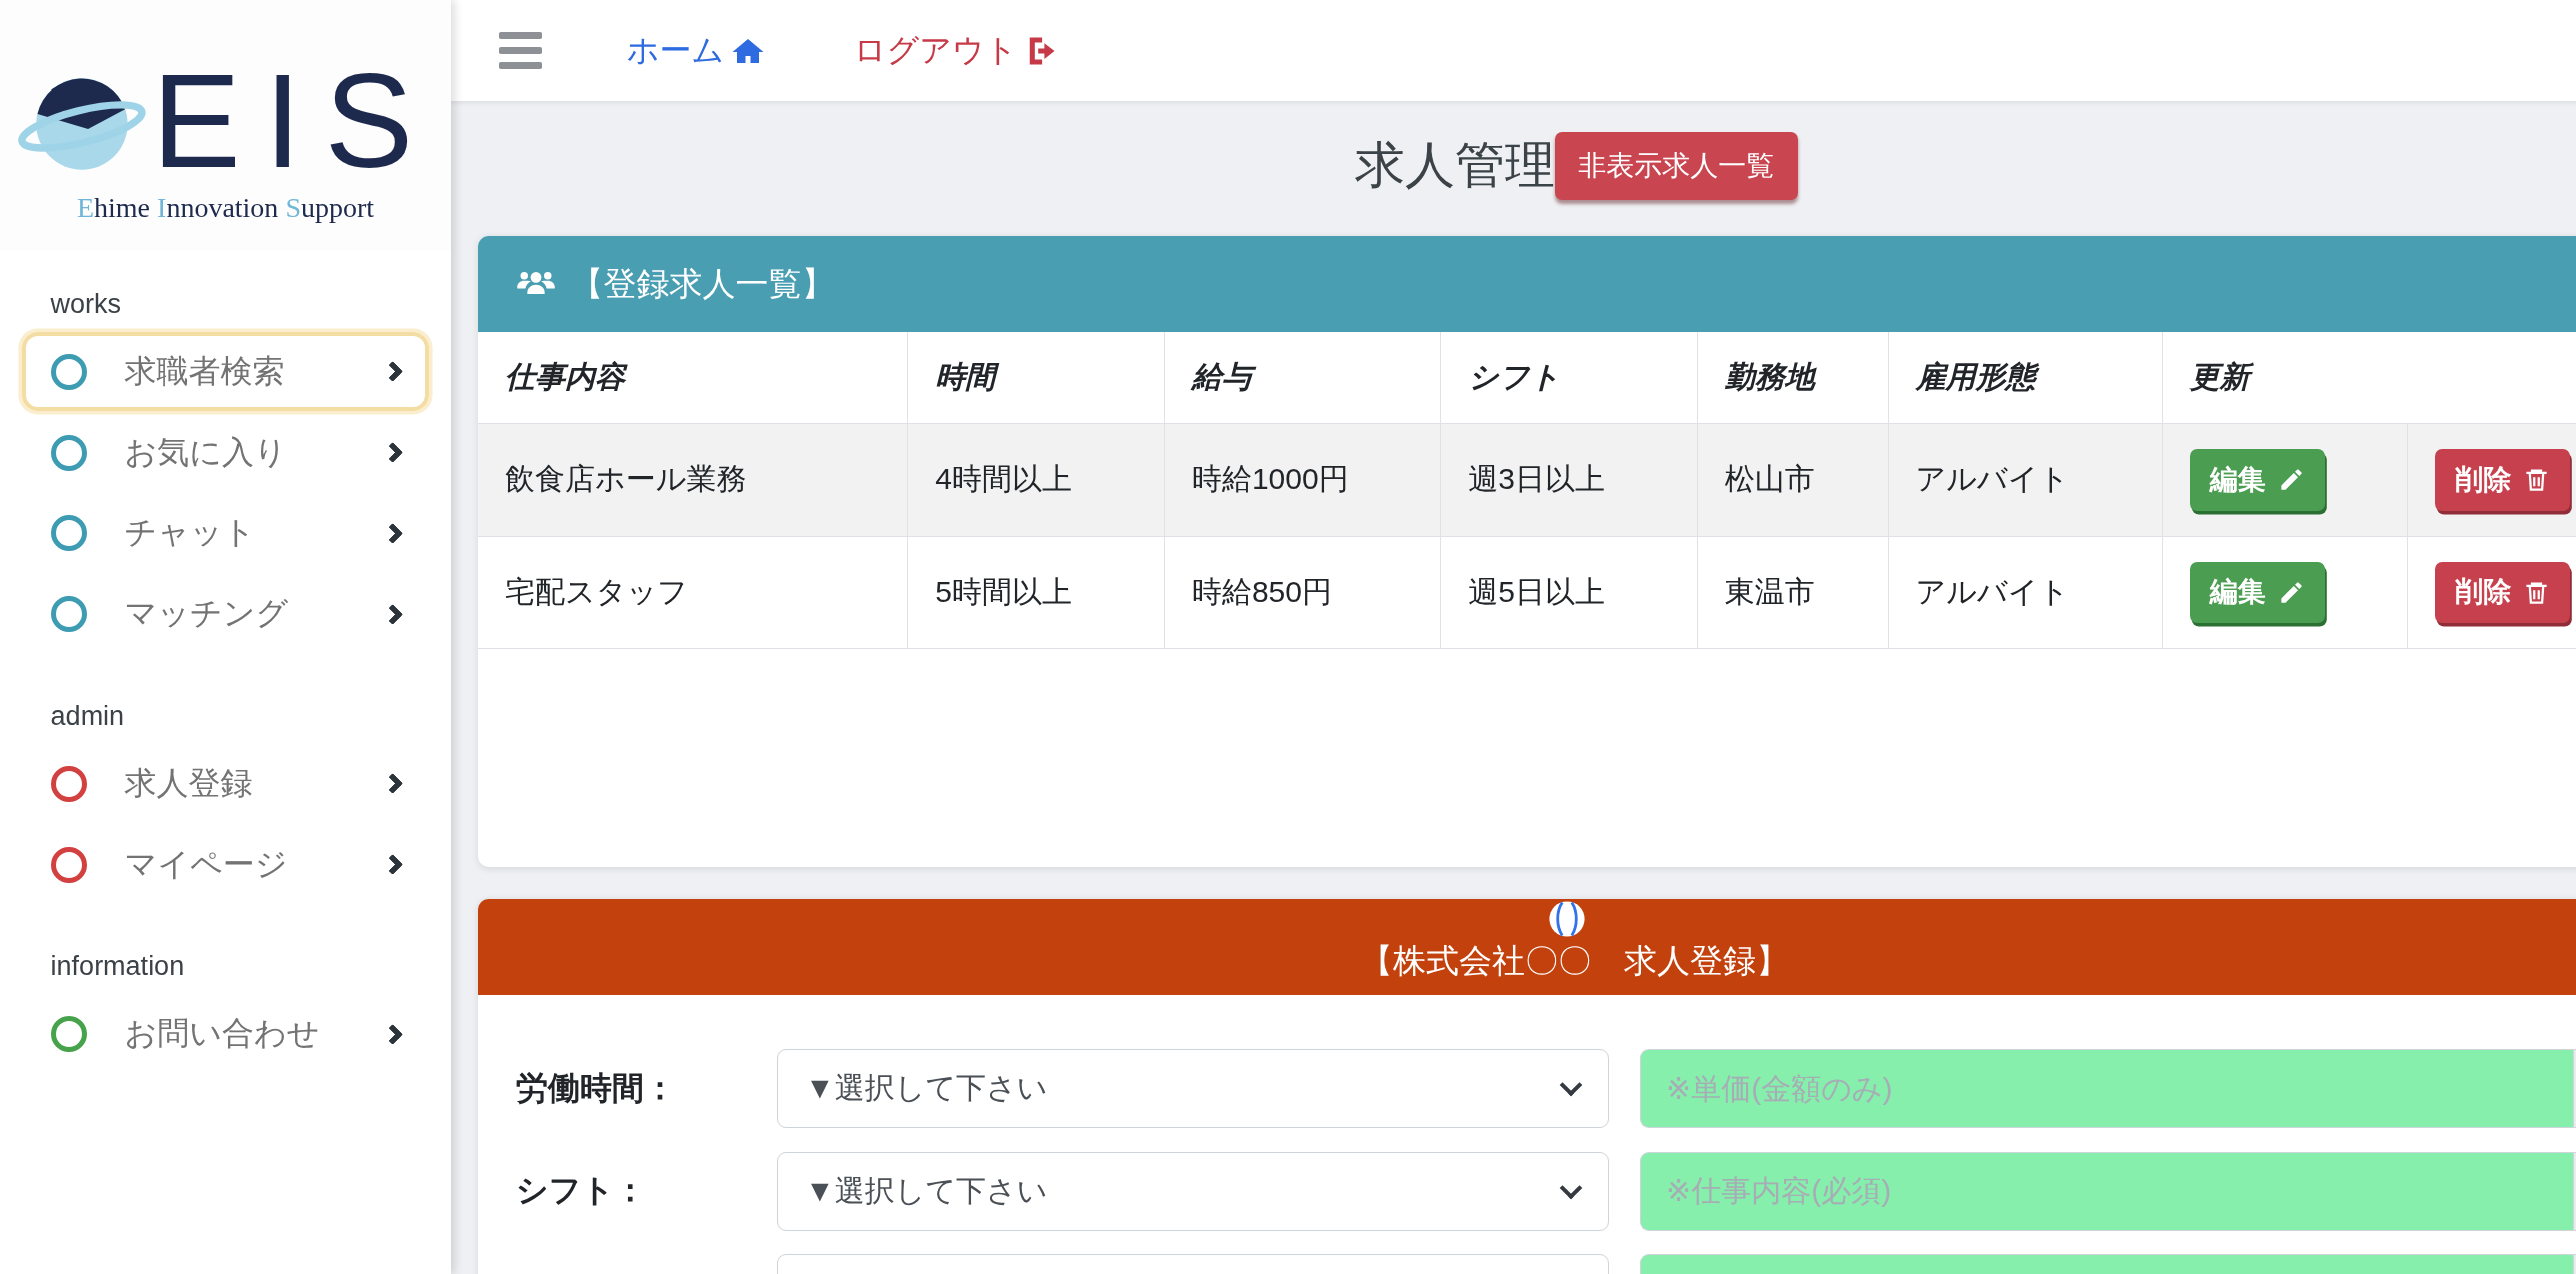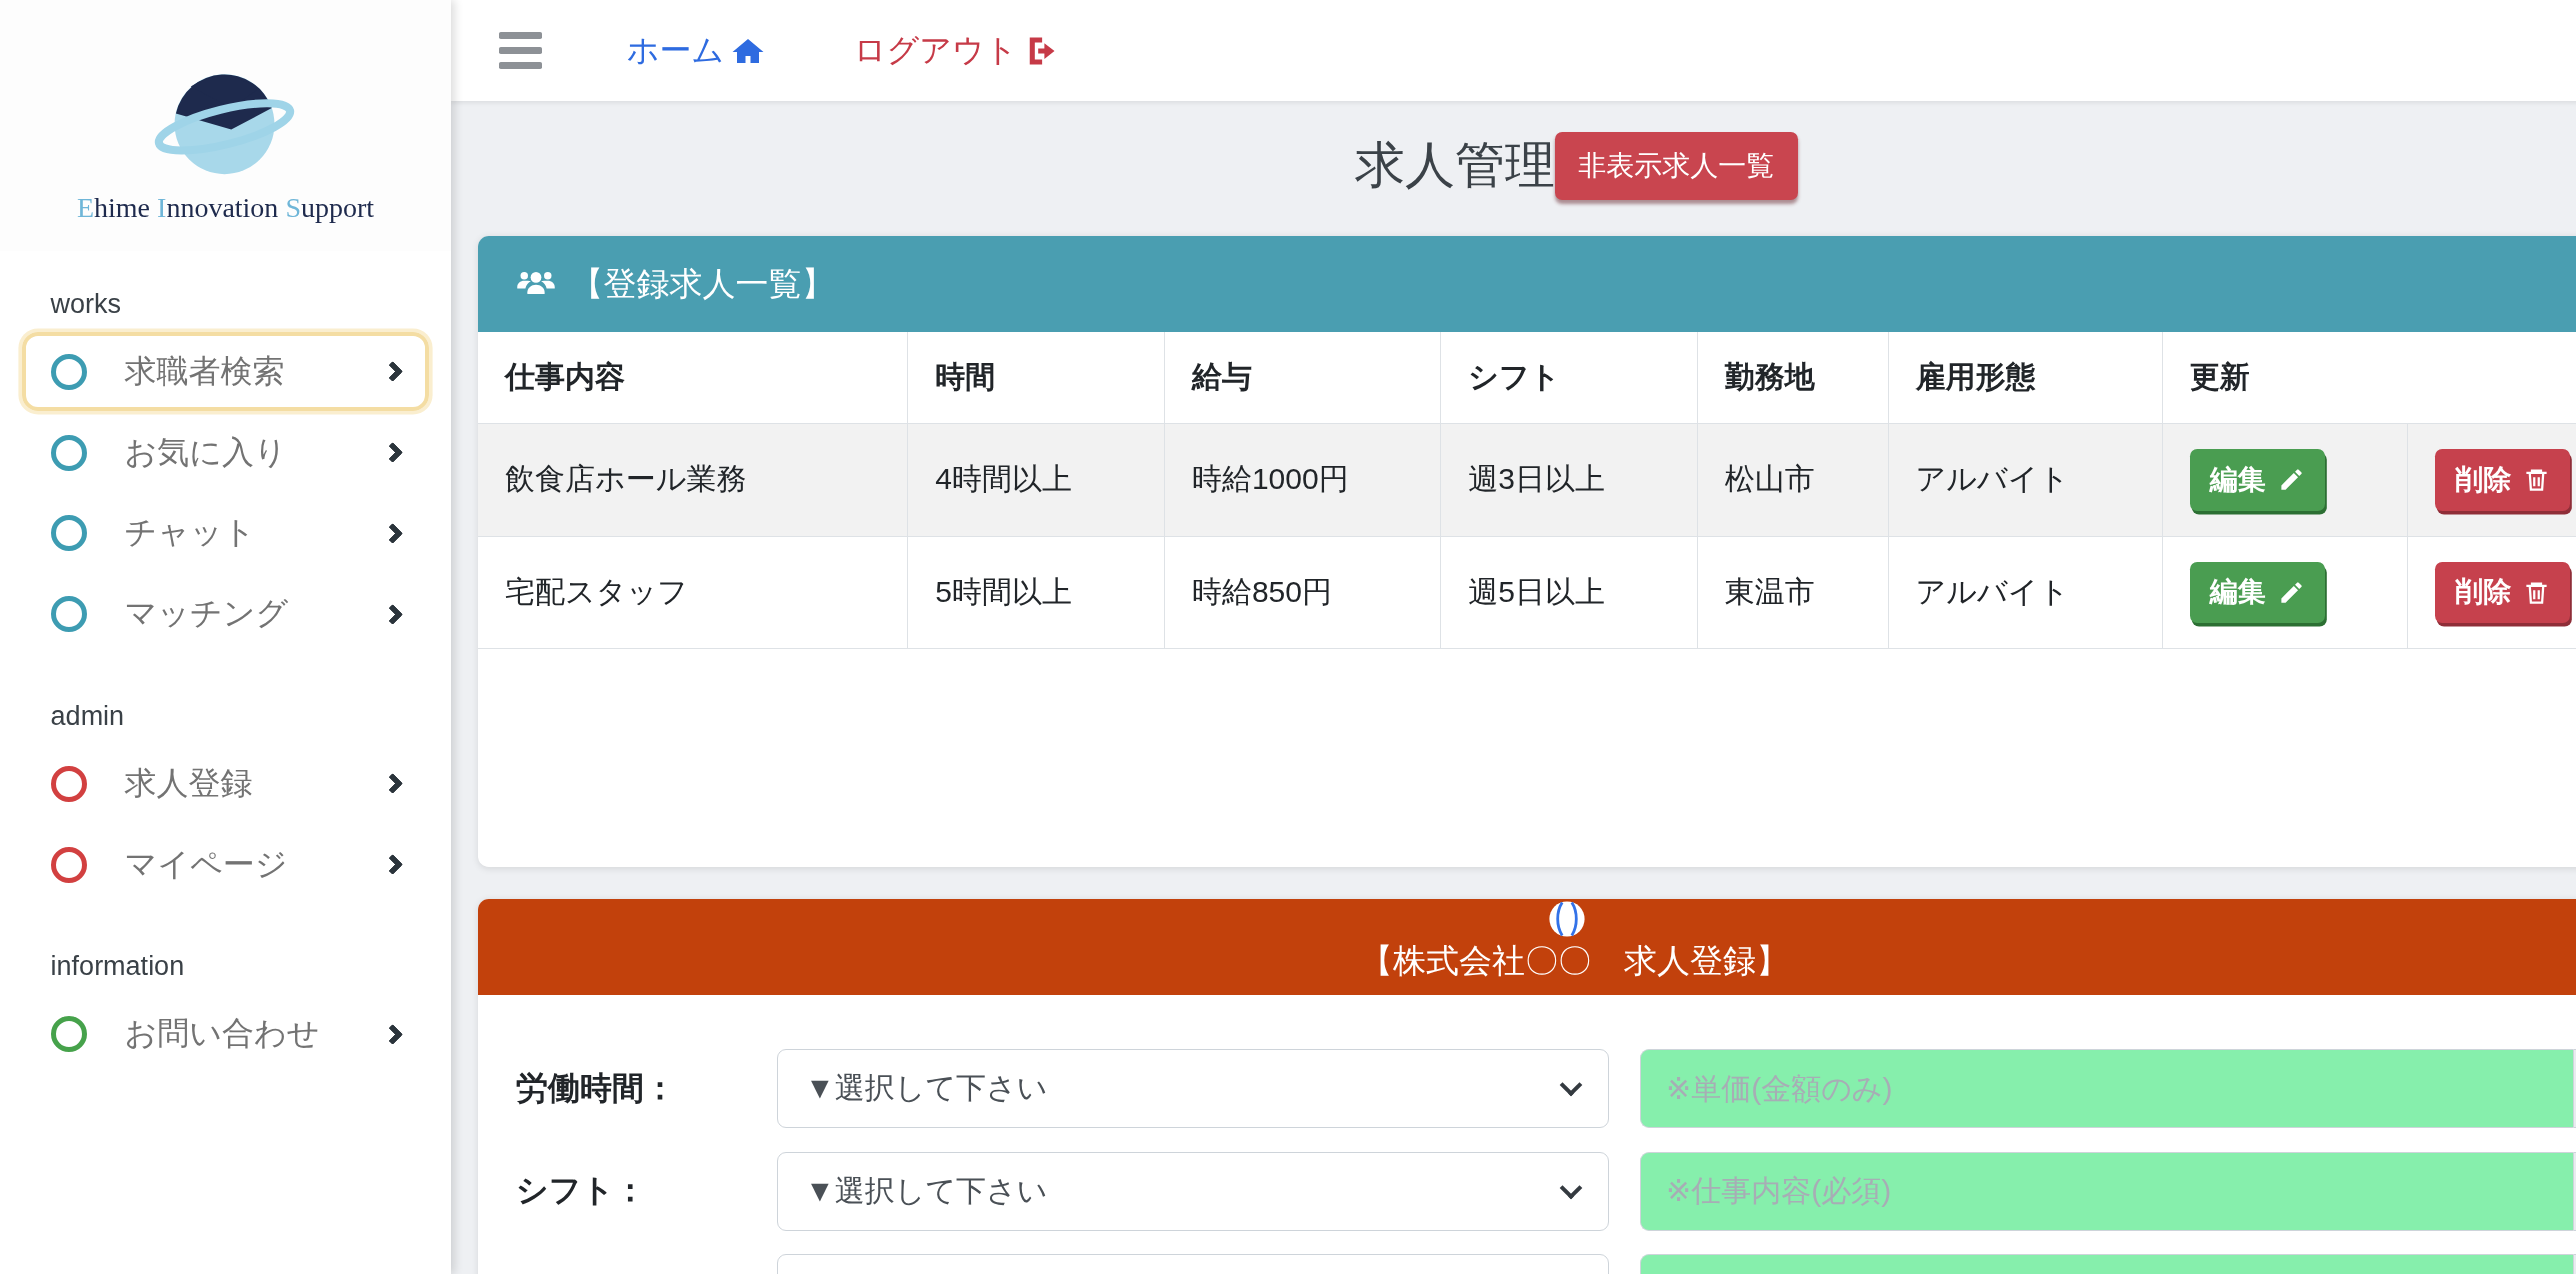--- a/index.html
+++ b/index.html
@@ -57,21 +57,21 @@
                   border-radius:5.4px; cursor:pointer; }
   .jobs-card { height:631px; margin-bottom:32px; }
   .jobs-card .card-header { background:#4a9eb1; }
   .register-card { height:577px; }
   .register-card .card-header { background:#c2410c;flex-direction:column; }
   .register-card .collapse-btn { background:#e9effc; }
 
   
   table { width:100%; border-collapse:collapse; font-size:30px; color:#212529; table-layout:fixed; }
   th, td { border:0.9px solid #dee2e6; padding:25px 27px; text-align:left; vertical-align:middle; }
-  th { font-weight:700; height:90px; }
+  th { font-weight:700; height:90px;font-style:italic; }
   td { height:95px; }
   th:first-child, td:first-child { border-left:none; }
   th:last-child, td:last-child { border-right:none; }
   thead tr th { border-top:none; }
   tbody tr:nth-child(odd) { background:#f2f2f2; }
   .btn-edit, .btn-del { display:inline-flex; align-items:center; gap:12px; color:#fff; border:none;
                         font-size:28px; font-weight:700; padding:11.7px 20px; border-radius:7.2px;
                         cursor:pointer; font-family:inherit; }
   .btn-edit { background:#4a9d51; box-shadow:1.8px 3.6px 0 #2c6f33; }
   .btn-del  { background:#c6414d; box-shadow:1.8px 3.6px 0 #8f2e38; }
@@ -103,20 +103,21 @@
 
   <aside class="sidebar">
     <div class="logo">
       <div class="eis-row">
         <svg class="globe-svg" viewBox="0 0 110 100">
           <circle cx="55" cy="52" r="37" fill="#a8d8ea"></circle>
           <path d="M19 44 A37 37 0 0 1 90 40 L60 56 Z" fill="#1e2a4d"></path>
           <path d="M30 24 Q55 8 80 26 L60 40 Z" fill="#1e2a4d"></path>
           <ellipse cx="55" cy="54" rx="50" ry="13" fill="none" stroke="#9fd4e8" stroke-width="6" transform="rotate(-14 55 54)"></ellipse>
         </svg>
+        <span class="eis-text">EIS</span>
       </div>
       <div class="logo-sub"><span class="sub-blue">E</span><span>hime </span><span class="sub-blue">I</span><span>nnovation </span><span class="sub-blue">S</span><span>upport</span></div>
     </div>
 
     <nav class="nav">
       <div class="nav-section-label first">works</div>
 
       <div class="nav-item active">
         <span class="ring teal"></span>
         <span class="nav-label">求職者検索</span>

